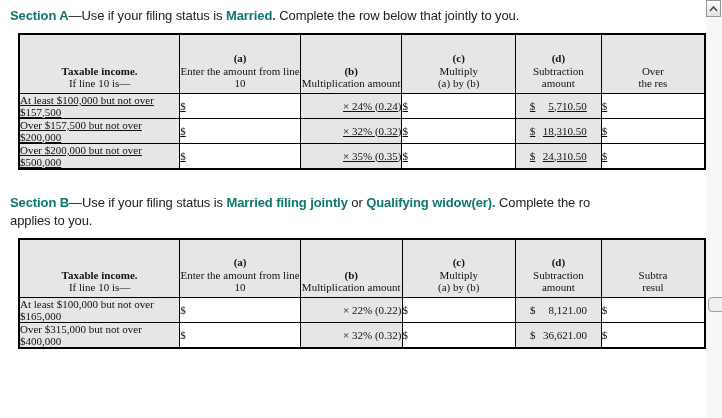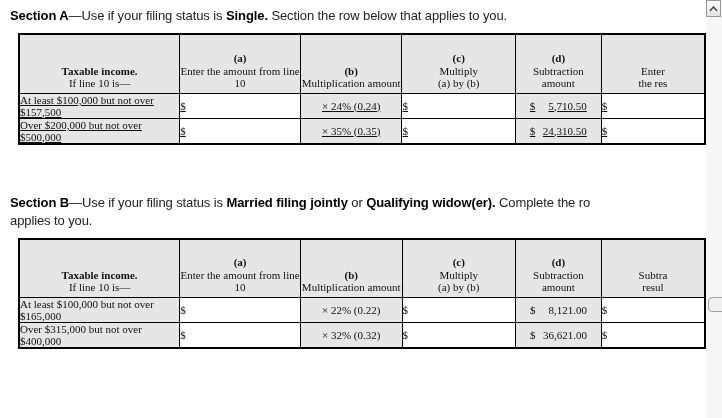--- a/index.html
+++ b/index.html
@@ -3,60 +3,60 @@
 <meta charset="utf-8">
 <style>
   html,body{margin:0;padding:0;}
   .screen{position:relative;width:722px;height:418px;background:#ffffff;overflow:hidden;
           font-family:"Liberation Sans",sans-serif;}
   .topbar{position:absolute;left:29px;top:0;width:625px;height:3px;background:#0a0a0a;}
   .content{position:absolute;left:0;top:0;width:706px;height:418px;overflow:hidden;background:#fff;}
 
   .sec-heading{position:absolute;left:10px;white-space:nowrap;font-size:13px;color:#222;
                letter-spacing:-0.1px;}
-  .sec-heading b{color:#000000;}
+  .sec-heading b{color:#0f766e;}
   #headingA{top:8px;}
   #headingB1{top:195px;}
   #headingB2{top:213px;}
 
   table.wk{position:absolute;left:18px;border-collapse:collapse;table-layout:fixed;
            font-family:"Liberation Serif",serif;font-size:11px;color:#111;
            border:2px solid #000;}
   #tableA{top:33px;}
   #tableB{top:238px;}
   table.wk td,table.wk th{border:1px solid #000;padding:0;overflow:hidden;font-weight:normal;}
   table.wk th{vertical-align:bottom;padding-bottom:3px;text-align:center;line-height:12.5px;background:#e6e6e6;}
   table.wk .hl1{font-weight:bold;}
   tr.hdr-a{height:59px;} tr.hdr-b{height:58px;}
   tr.row-a{height:21.5px;text-decoration:underline;} tr.row-b{height:21px;}
 
   td.income{background:#e6e6e6;padding-left:6px;text-align:left;}
   td.dollar{background:#ffffff;padding-left:5px;vertical-align:middle;}
-  td.mult{background:#e6e6e6;text-align:center;vertical-align:middle;}
+  td.mult{background:#e6e6e6;text-align:right;vertical-align:middle;}
   td.sub{background:#e6e6e6;vertical-align:middle;}
   td.tax{background:#ffffff;padding-left:6px;vertical-align:middle;}
   .amtbox{display:flex;justify-content:space-between;width:57px;margin:0 auto;}
   th.extra{vertical-align:middle;text-align:left;padding-left:5px;padding-bottom:14px;
            white-space:nowrap;line-height:12px;}
 
   .scrollbar{position:absolute;left:706px;top:0;width:16px;height:418px;background:#f7f7f7;}
   .scroll-up{position:absolute;left:0;top:0;width:15px;height:17px;background:linear-gradient(#fdfdfd,#e2e2e2);
              border:1px solid #979797;box-sizing:border-box;display:flex;align-items:center;justify-content:center;cursor:default;}
   .scroll-thumb{position:absolute;left:2px;top:297px;width:18px;height:15px;background:#f0f0f0;
                 border:1px solid #9f9f9f;border-radius:4px;box-sizing:border-box;}
 </style>
 </head>
 <body>
 
 <div class="screen">
   <div class="topbar"></div>
 
   <div class="content">
 
-    <div class="sec-heading" id="headingA"><b>Section A</b><span>—Use if your filing status is </span><b>Single.</b><span> Section the row below that applies to you.</span></div>
+    <div class="sec-heading" id="headingA"><b>Section A</b><span>—Use if your filing status is </span><b>Married.</b><span> Complete the row below that jointly to you.</span></div>
 
     <table class="wk" id="tableA">
       <colgroup>
         <col style="width:187px">
           <col style="width:140px">
           <col style="width:110px">
         <col style="width:130px">
           <col style="width:92px">
           <col style="width:120px">
       </colgroup>
@@ -77,33 +77,46 @@
         <th>
               <div class="hl1">(c)</div>
               <div>Multiply</div>
               <div>(a) by (b)</div>
             </th>
         <th>
               <div class="hl1">(d)</div>
               <div>Subtraction amount</div>
             </th>
         <th class="extra">
-              <div>Enter</div>
+              <div>Over</div>
               <div>the res</div>
             </th>
       </tr>
       <tr class="row-a">
         <td class="income">At least $100,000 but not over $157,500</td>
         <td class="dollar">$</td>
         <td class="mult">× 24% (0.24)</td>
         <td class="dollar">$</td>
         <td class="sub">
               <div class="amtbox">
                 <span>$</span>
                 <span>5,710.50</span>
+              </div>
+            </td>
+        <td class="tax">$</td>
+      </tr>
+      <tr class="row-a">
+        <td class="income">Over $157,500 but not over $200,000</td>
+        <td class="dollar">$</td>
+        <td class="mult">× 32% (0.32)</td>
+        <td class="dollar">$</td>
+        <td class="sub">
+              <div class="amtbox">
+                <span>$</span>
+                <span>18,310.50</span>
               </div>
             </td>
         <td class="tax">$</td>
       </tr>
       <tr class="row-a">
         <td class="income">Over $200,000 but not over $500,000</td>
         <td class="dollar">$</td>
         <td class="mult">× 35% (0.35)</td>
         <td class="dollar">$</td>
         <td class="sub">

